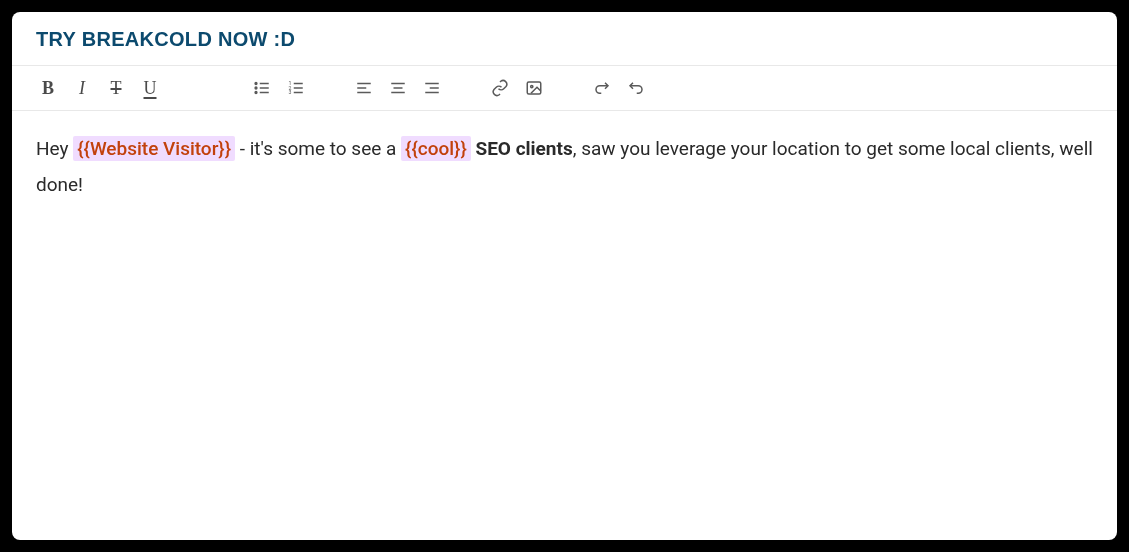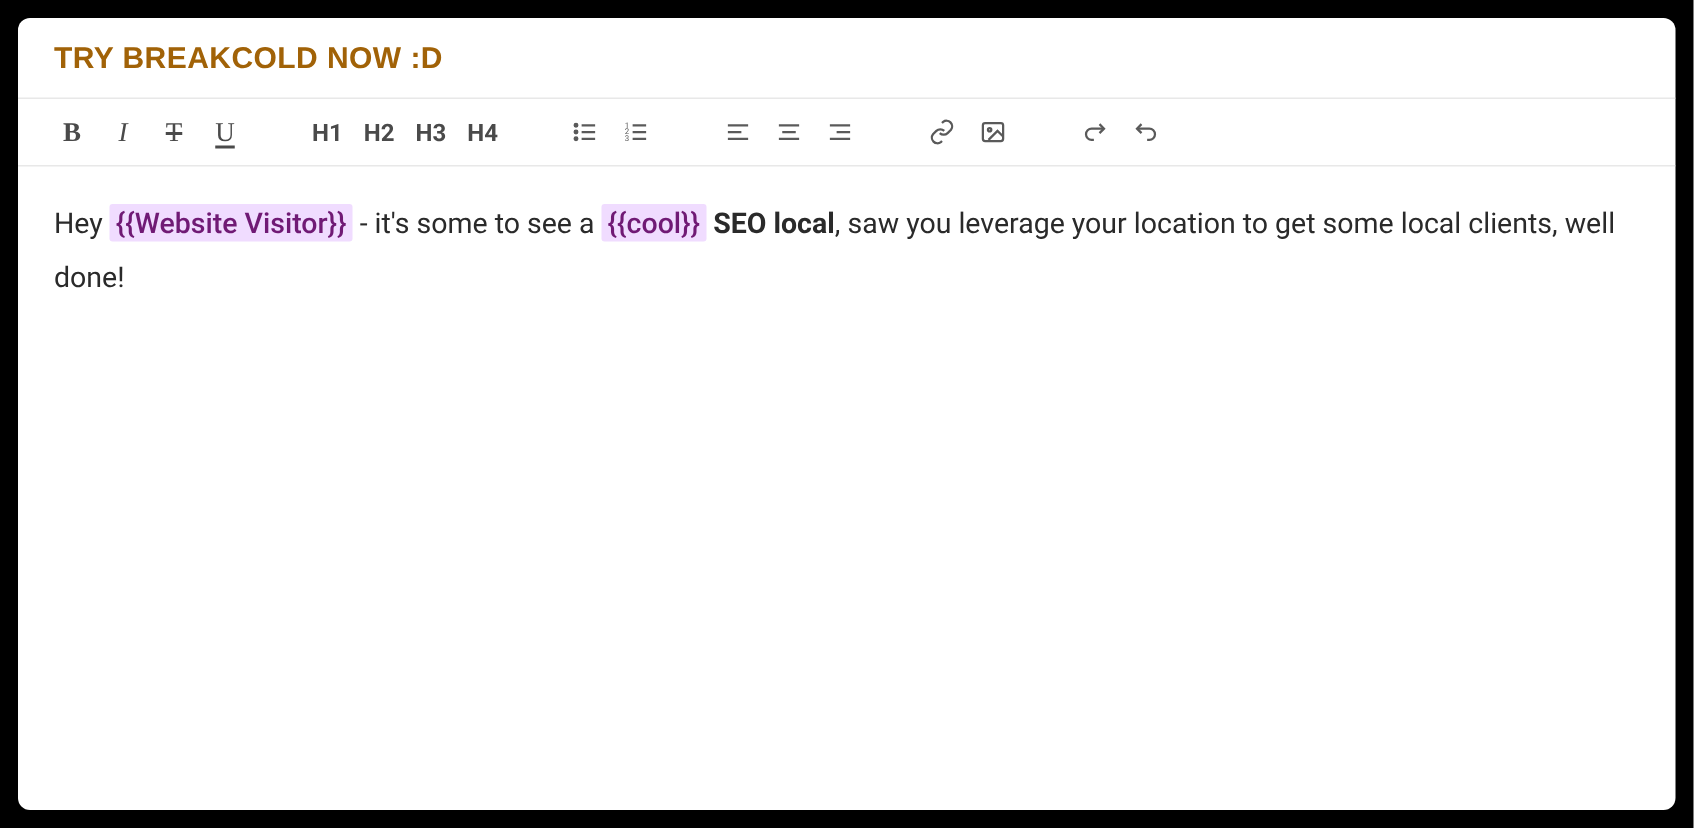--- a/index.html
+++ b/index.html
@@ -24,21 +24,21 @@
     }
     .title-row {
       padding: 16px 24px 14px 24px;
       border-bottom: 1px solid #e8e8e8;
     }
     .title-input {
       border: none;
       outline: none;
       font-size: 20px;
       font-weight: 700;
-      color: #a16207;
+      color: #0c4a6e;
       width: 100%;
       letter-spacing: 0.3px;
     }
     .toolbar {
       display: flex;
       align-items: center;
       padding: 10px 24px;
       border-bottom: 1px solid #e8e8e8;
       gap: 0;
       color: #5a5a5a;
@@ -76,21 +76,21 @@
     .content {
       padding: 20px 24px;
       flex: 1;
       font-size: 19px;
       color: #2a2a2a;
       line-height: 1.9;
       cursor: text;
     }
     .token {
       background: #f0dcff;
-      color: #701a75;
+      color: #c2410c;
       padding: 1px 4px;
       border-radius: 2px;
       font-weight: 500;
     }
     .bold { font-weight: 700; }
   </style>
 </head>
 <body>
 
 <div class="editor">
@@ -99,26 +99,20 @@
   </div>
 
   <div class="toolbar">
     <div class="tb-group">
       <span class="tb-btn bold-letter">B</span>
       <span class="tb-btn italic-letter">I</span>
       <span class="tb-btn strike-letter">T</span>
       <span class="tb-btn under-letter">U</span>
     </div>
     <div class="tb-sep"></div>
-    <div class="tb-group">
-      <span class="tb-btn heading">H1</span>
-      <span class="tb-btn heading">H2</span>
-      <span class="tb-btn heading">H3</span>
-      <span class="tb-btn heading">H4</span>
-    </div>
     <div class="tb-sep"></div>
     <div class="tb-group">
       <span class="tb-btn">
         <svg viewBox="0 0 24 24" fill="none" stroke="currentColor" stroke-width="2">
           <circle cx="4" cy="6" r="1.2" fill="currentColor"></circle>
             <line x1="9" y1="6" x2="21" y2="6"></line>
           <circle cx="4" cy="12" r="1.2" fill="currentColor"></circle>
             <line x1="9" y1="12" x2="21" y2="12"></line>
           <circle cx="4" cy="18" r="1.2" fill="currentColor"></circle>
             <line x1="9" y1="18" x2="21" y2="18"></line>
@@ -186,15 +180,15 @@
       <span class="tb-btn">
         <svg viewBox="0 0 24 24" fill="none" stroke="currentColor" stroke-width="2">
           <path d="M4 9h11a5 5 0 0 1 0 10h-2"></path>
             <path d="M8 5L4 9l4 4"></path>
         </svg>
       </span>
     </div>
   </div>
 
   <div class="content">
-    <span>Hey </span><span class="token">{{Website Visitor}}</span><span> - it's some to see a </span><span class="token">{{cool}}</span><span> </span><span class="bold">SEO local</span><span>, saw you leverage your location to get some local clients, well done!</span>
+    <span>Hey </span><span class="token">{{Website Visitor}}</span><span> - it's some to see a </span><span class="token">{{cool}}</span><span> </span><span class="bold">SEO clients</span><span>, saw you leverage your location to get some local clients, well done!</span>
   </div>
 </div>
 
 </body></html>

